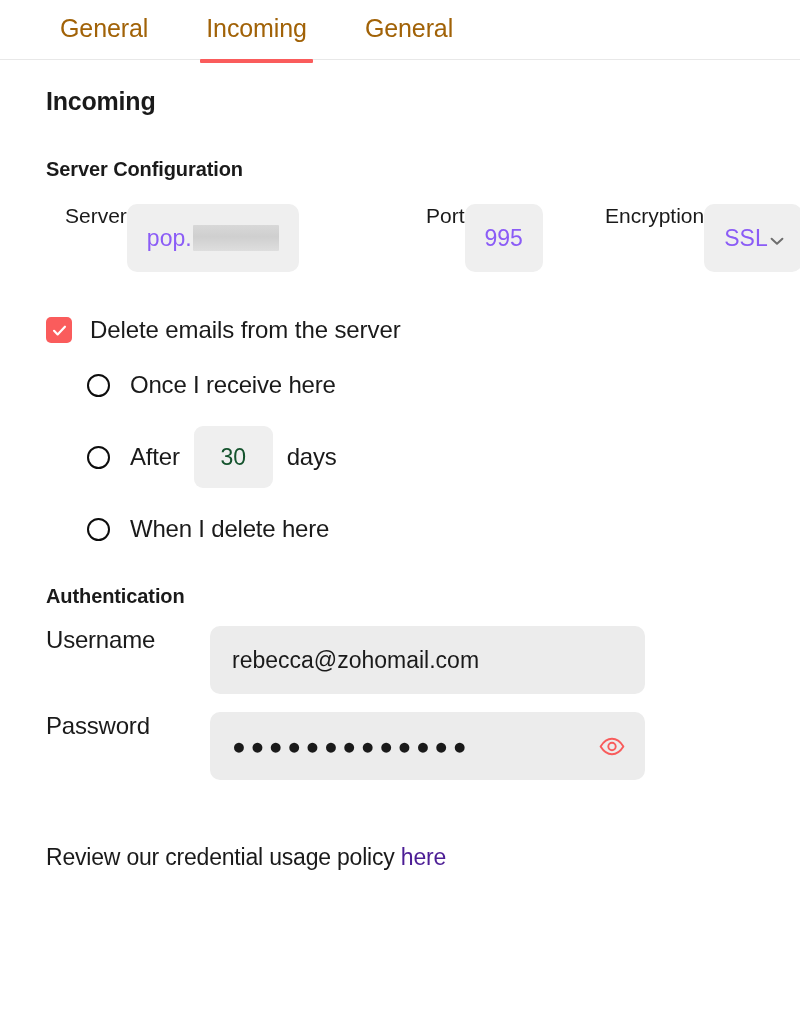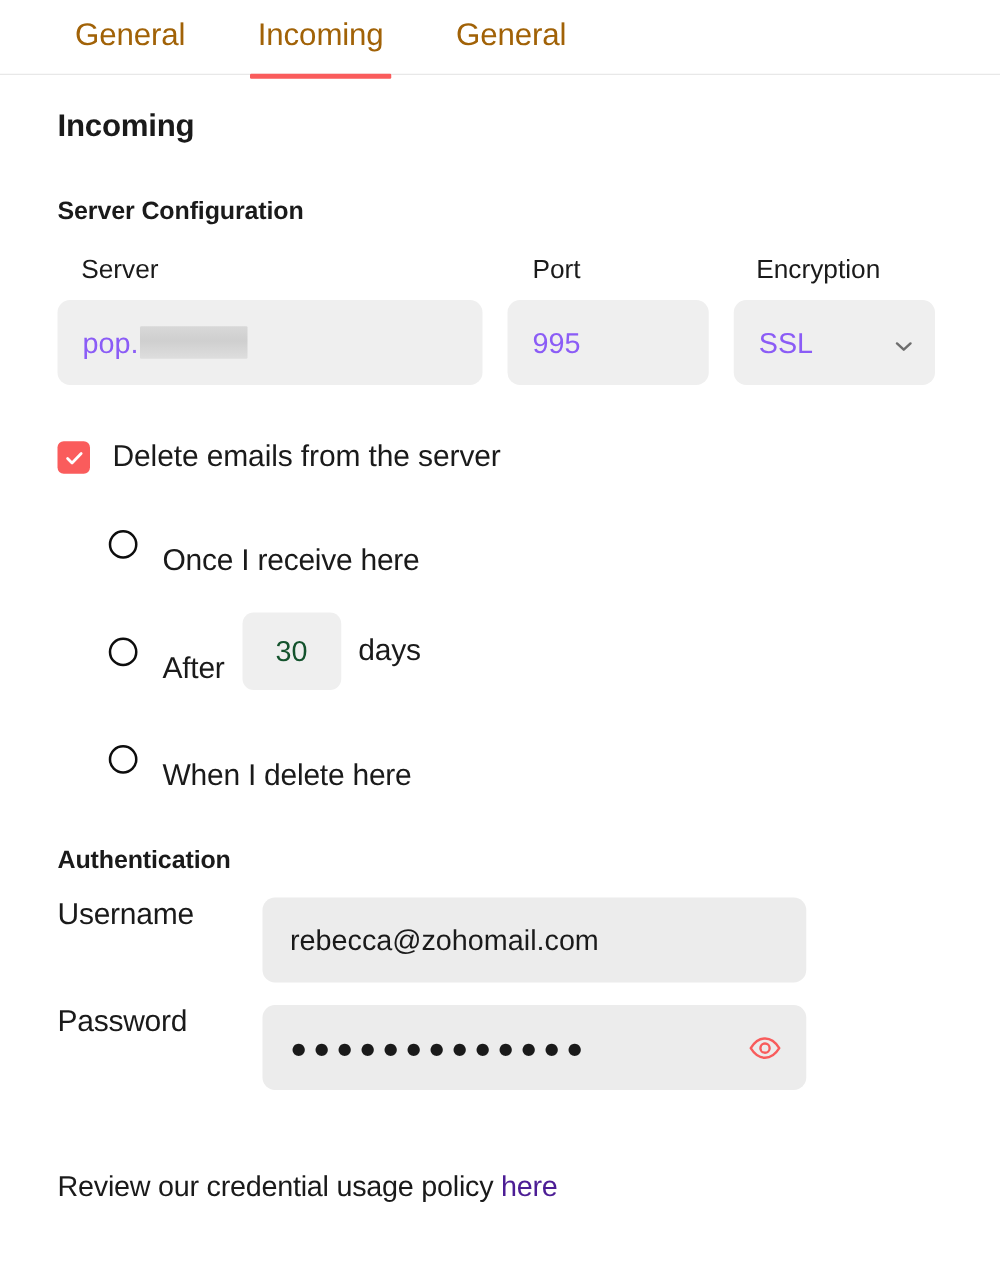--- a/index.html
+++ b/index.html
@@ -62,21 +62,21 @@
     margin-top: 42px;
     letter-spacing: -0.1px;
   }
 
   
   .server-row {
     display: flex;
     margin-top: 23px;
     gap: 20px;
   }
-  .field-col { display: flex; flex-direction: column; }
+  .field-col { display: flex; flex-direction: row; }
   .col-server { width: 340px; }
   .col-port   { width: 161px; }
   .col-enc    { width: 161px; }
 
   .field-label {
     font-size: 21px;
     color: #1a1a1a;
     margin-bottom: 12px;
   }
   .col-server .field-label { padding-left: 19px; }
@@ -141,21 +141,20 @@
     border: 2.3px solid #0d0d0d;
     border-radius: 50%;
     background: #fff;
     cursor: pointer;
     flex: none;
   }
   .radio-label {
     font-size: 24px;
     margin-left: 20px;
     letter-spacing: -0.2px;
-    margin-top: 28px;
   }
   .days-input {
     width: 79px;
     height: 62px;
     background: #efefef;
     border-radius: 9px;
     display: flex;
     align-items: center;
     justify-content: center;
     font-size: 23px;

